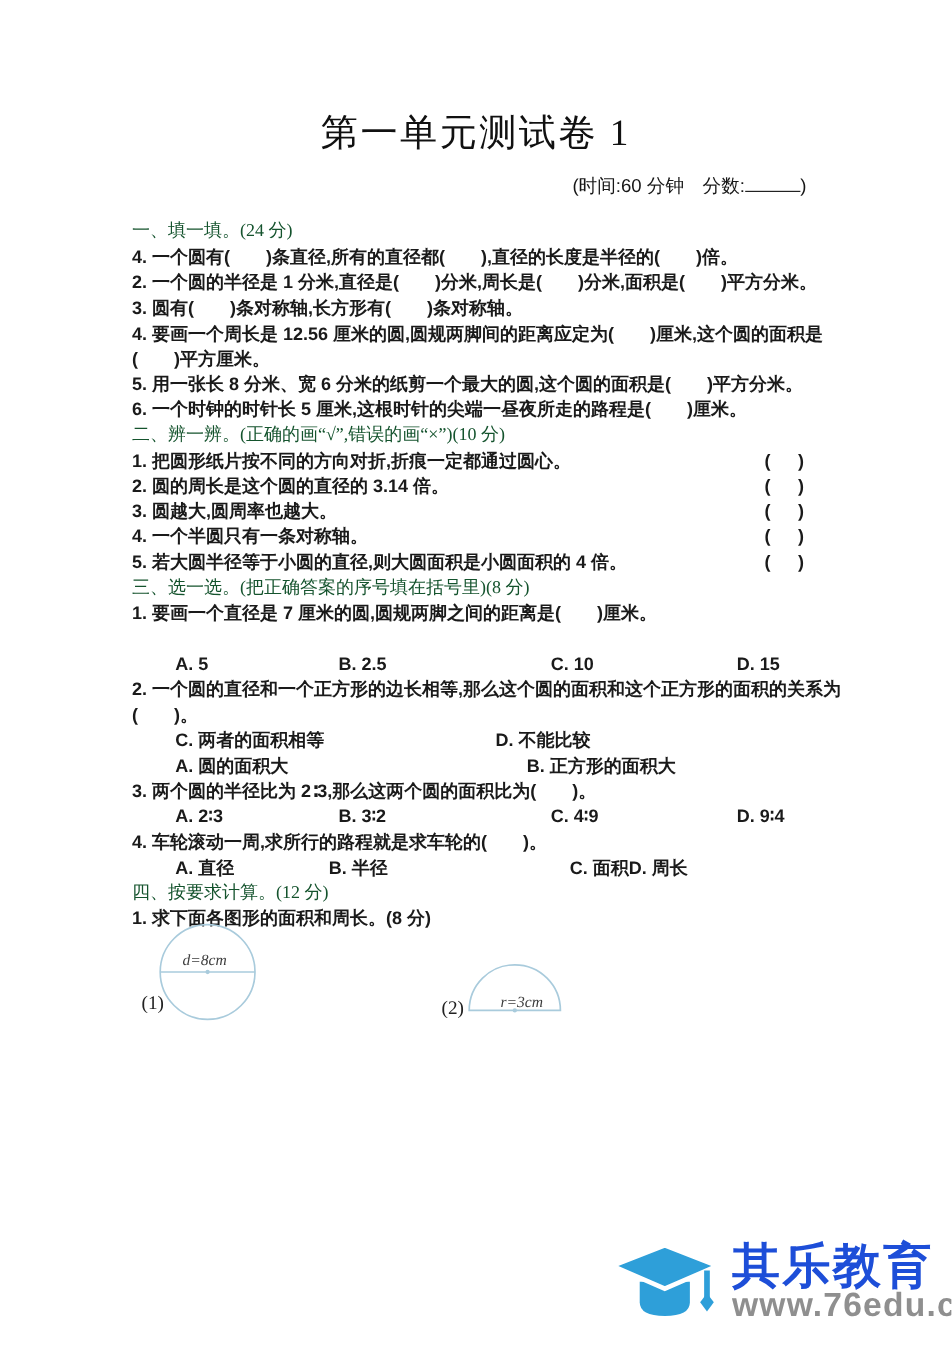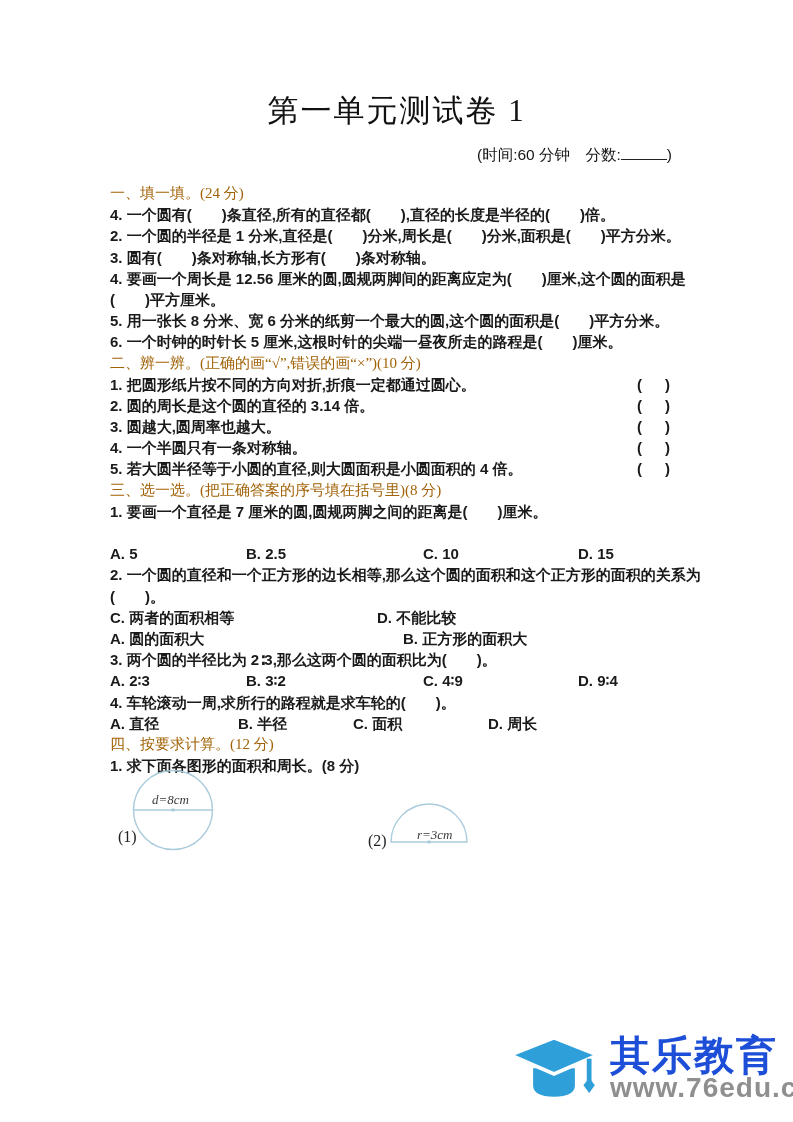--- a/index.html
+++ b/index.html
@@ -17,29 +17,29 @@
     font-weight:400;
   }
   .doc-meta .blank {
     display:inline-block; width:46px; height:14px;
     border-bottom:1.6px solid #222; vertical-align:baseline;
   }
   .content {
     position:absolute; left:110px; top:183px; width:580px; font-size:15px;
   }
   .line { height:21.2px; line-height:21.2px; white-space:nowrap; }
-  .heading { font-family:"Liberation Serif", serif; font-weight:500; color:#a16207; }
+  .heading { font-family:"Liberation Serif", serif; font-weight:500; color:#14532d; }
   .item { font-weight:600; color:#1a1a1a; }
   .tf { display:flex;justify-content:center; }
   .tf .tf-text { flex:1; }
   .tf .tf-ans { padding-right:16px; font-weight:600; letter-spacing:4px; }
-  .opts { display:flex; }
+  .opts { display:flex;margin-left:36px; }
   .opts span { display:inline-block; }
   .q13 .o1 { width:136px; } .q13 .o2 { width:177px; } .q13 .o3 { width:155px; }
-  .q4r .o1 { width:128px; } .q4r .o2 { width:115px; } .q4r .o3 { width:135px; }
+  .q4r .o1 { width:128px; } .q4r .o2 { width:115px; } .q4r .o3 { width:135px;text-align:right; }
   .abr .o1 { width:293px; }
   .cdr .o1 { width:267px; }
   .figures { position:relative; height:120px; }
   .fig-label { position:absolute; font-family:"Liberation Serif", serif; font-size:16px; color:#222; }
   .fig1-label { left:8px; top:52px; }
   .fig2-label { left:258px; top:56px; }
   .fig-svg { position:absolute; }
   .fig1-svg { left:21px; top:-8px; }
   .fig2-svg { left:279px; top:25px; }
   .dim-label { font-family:"Liberation Serif", serif; font-style:italic; font-size:13px; fill:#3c3c3c; }

